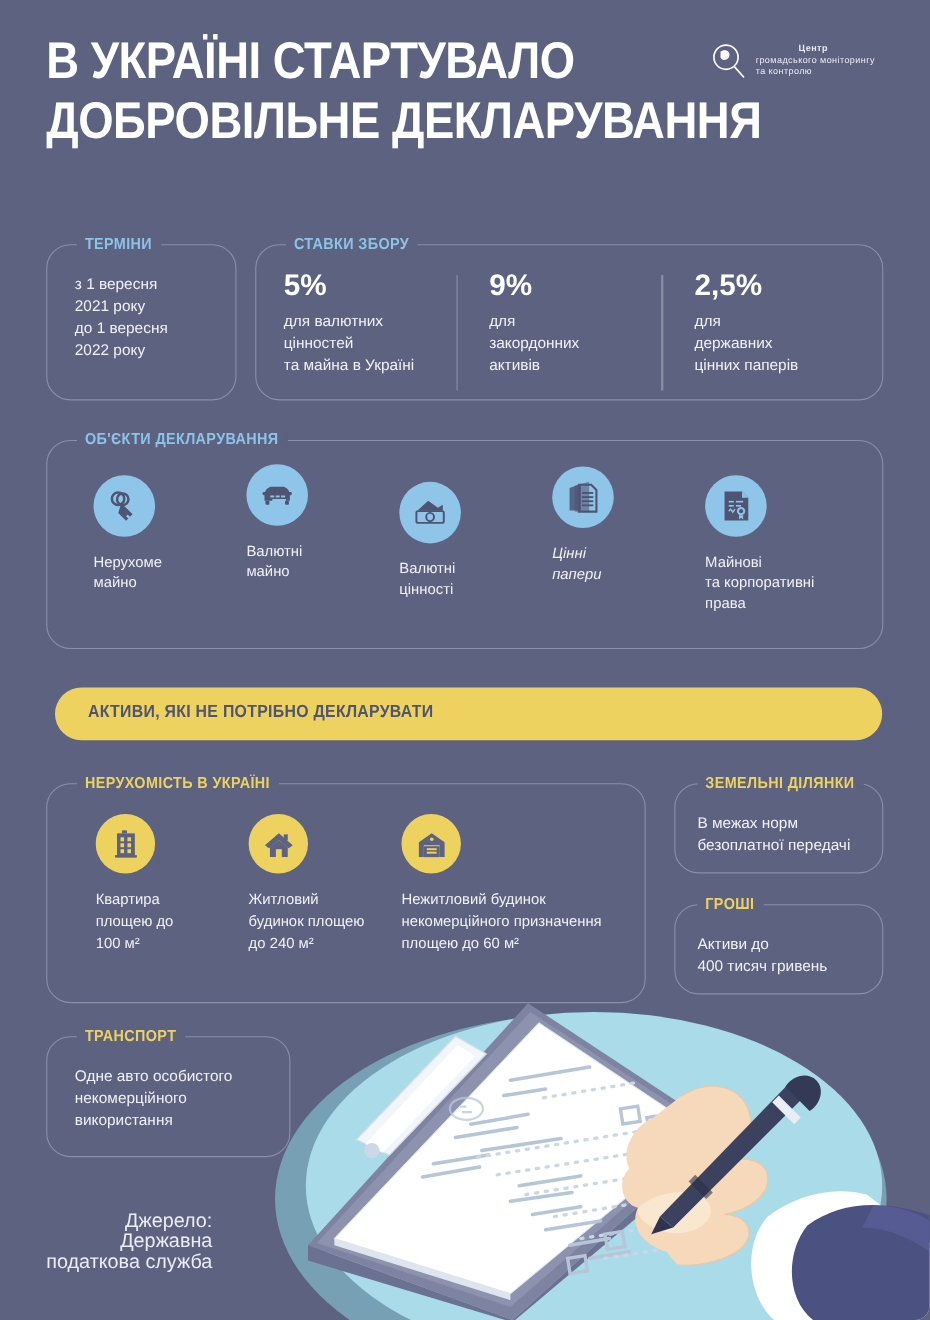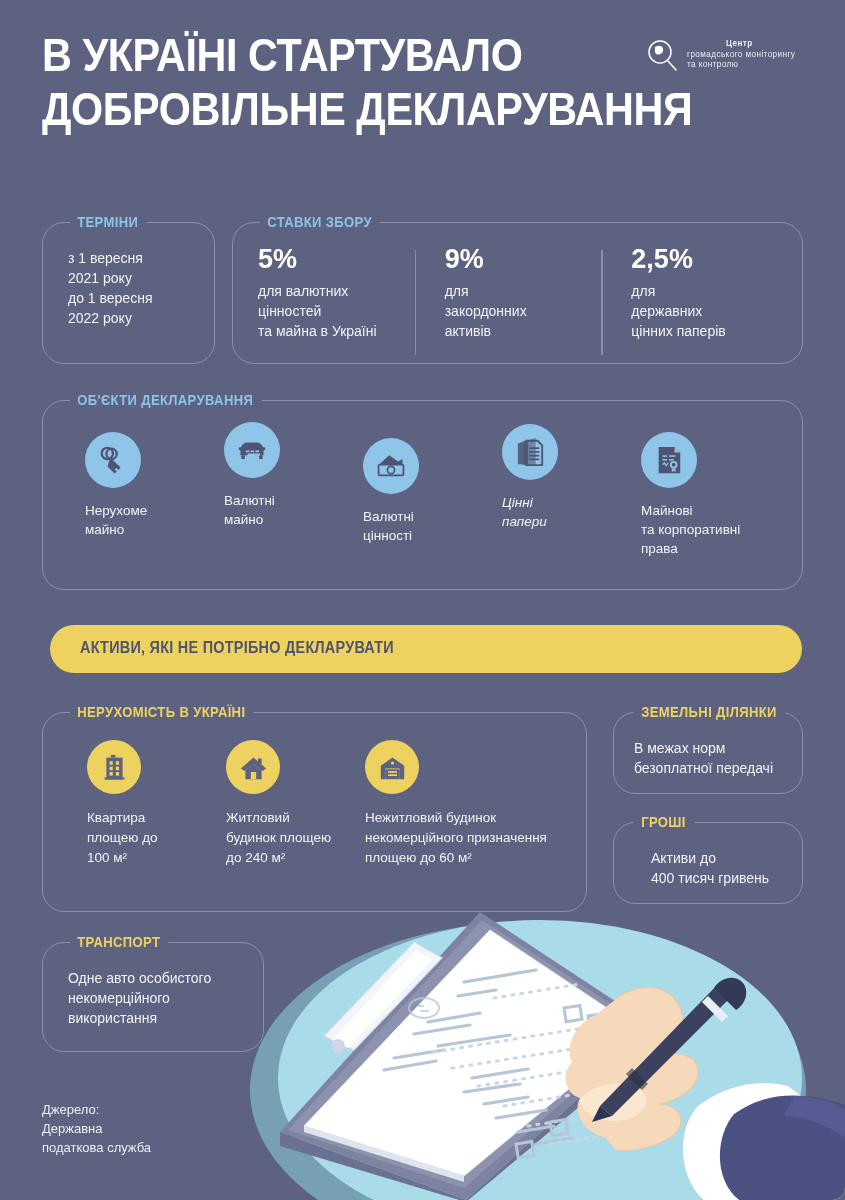--- a/index.html
+++ b/index.html
@@ -95,27 +95,27 @@
   .re{position:absolute;}
   .re-circle{
     width:54px;height:54px;border-radius:50%;
     background:#eed260;display:flex;align-items:center;justify-content:center;
   }
   .re-label{margin-top:14px;font-size:13.5px;line-height:20px;color:#f2f3f7;}
 
   #card-land{left:613px;top:712px;width:190px;height:82px;}
   #land-body{position:absolute;left:634px;top:738px;}
   #card-money{left:613px;top:822px;width:190px;height:82px;}
-  #money-body{position:absolute;left:634px;top:848px;margin-left:17px;}
+  #money-body{position:absolute;left:634px;top:848px;}
 
   #card-transport{left:42px;top:942px;width:222px;height:110px;}
   #transport-body{position:absolute;left:68px;top:968px;}
 
   
-  #source{position:absolute;left:42px;top:1100px;font-size:13px;line-height:19px;color:#eceef5;}
+  #source{position:absolute;left:42px;top:1100px;font-size:18px;line-height:19px;color:#eceef5;text-align:right;}
 
   
   #illus{position:absolute;left:228px;top:900px;width:620px;height:302px;}
 </style>
 </head>
 <body>
 
 <div class="page">
 
   <div class="header">

